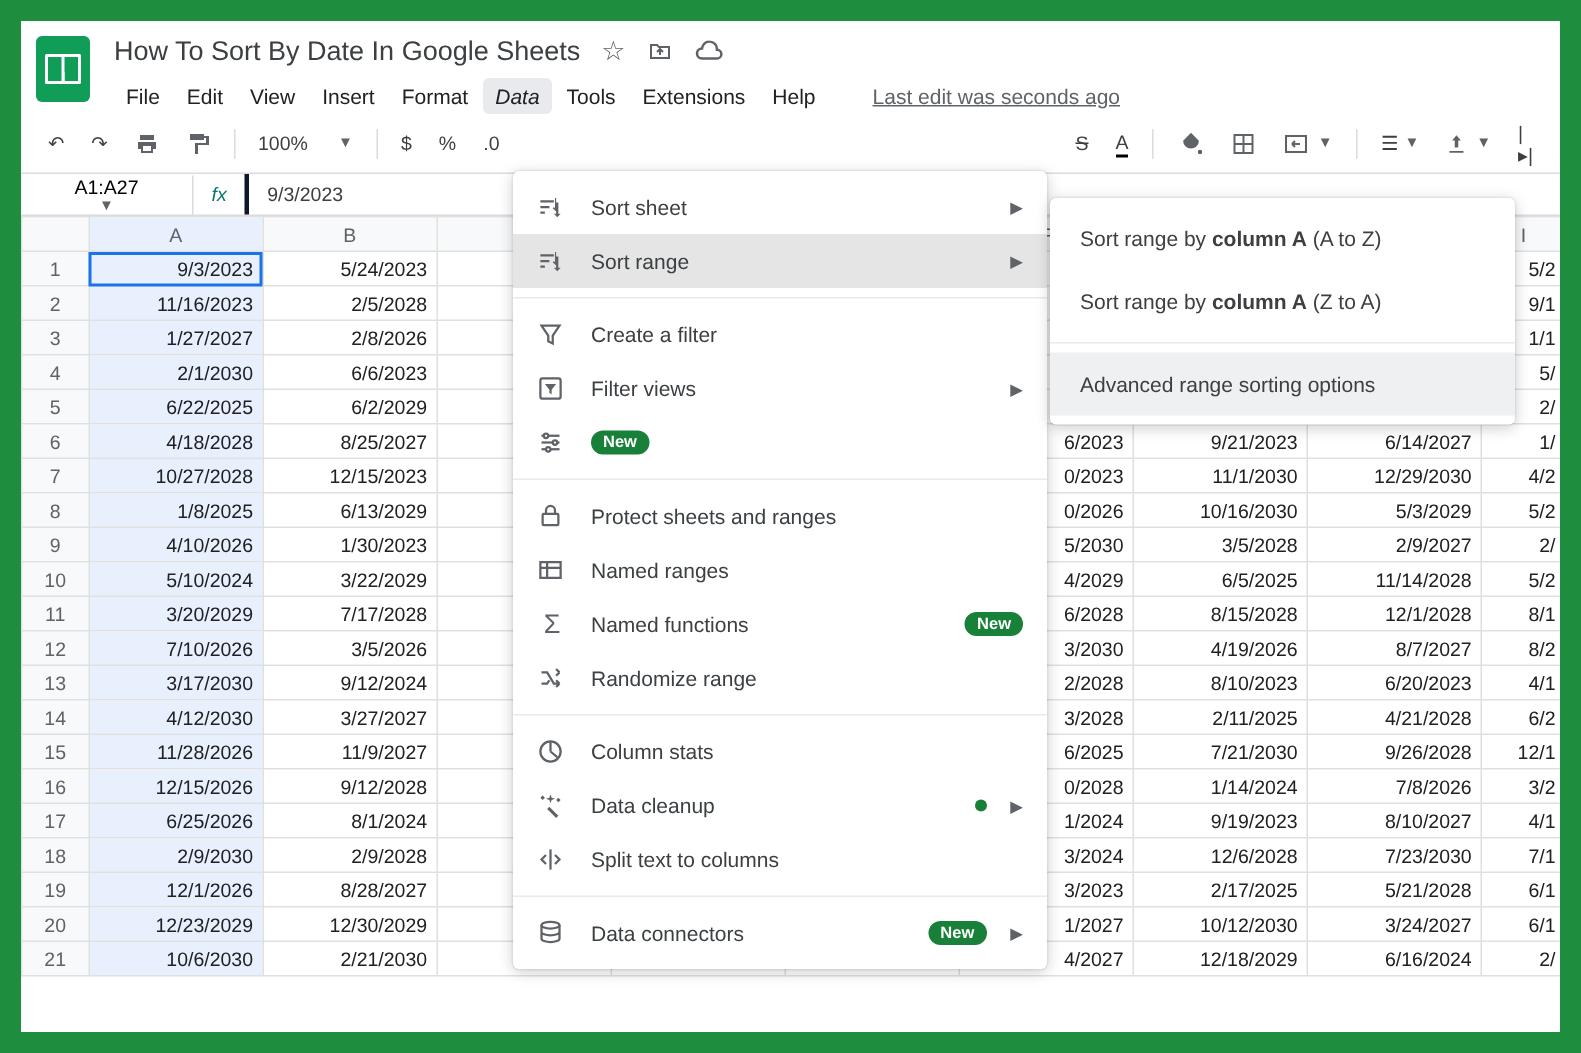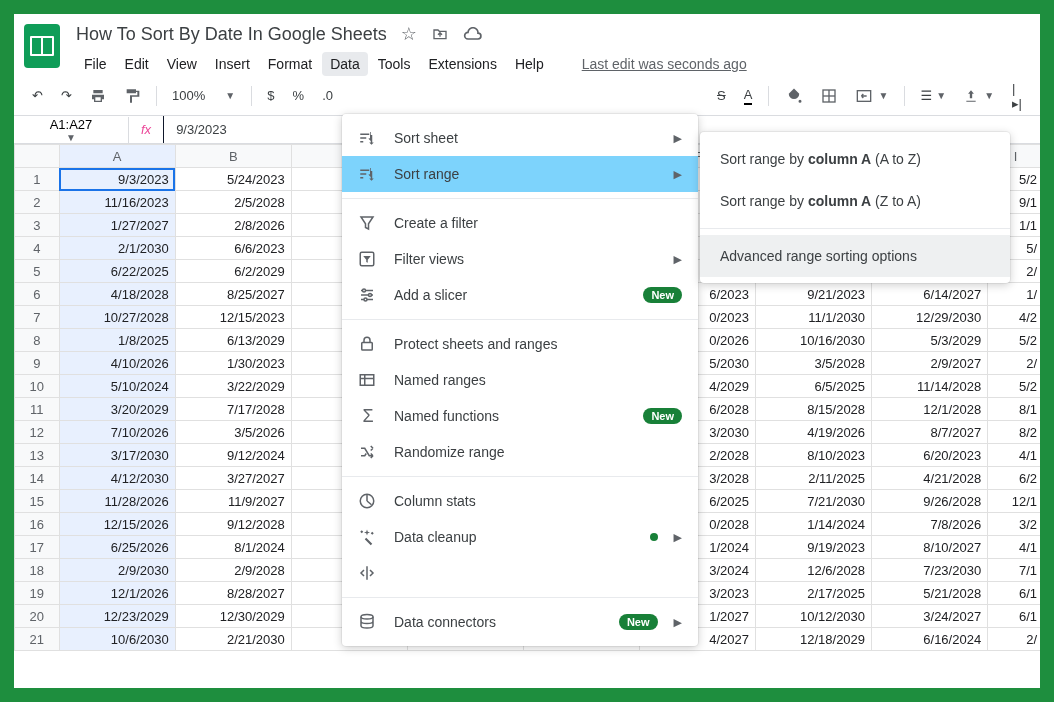--- a/index.html
+++ b/index.html
@@ -34,42 +34,42 @@
   .logo::after {
     content: ""; position: absolute; width: 2px; height: 16px; background: #fff;
     box-shadow: 0 -6px 0 #fff inset;
   }
   .hdr-main { flex: 1; }
   .title-row { display: flex; align-items: center; gap: 14px; font-size: 18px; color: #202124; height: 28px; }
   .doc-title { font-size: 18px; color: #3c4043; }
   .ti { color: #5f6368; font-size: 18px; cursor: pointer; }
   .menubar { display: flex; gap: 2px; margin-top: 4px; font-size: 14px; color: #202124; align-items:center; }
   .menubar span { padding: 4px 8px; cursor: pointer; border-radius: 4px; }
-  .menubar span.active { background: #e8eaed; }
+  .menubar span.active { background: #e8eaed; font-style: italic; }
   .last-edit { color: #5f6368; text-decoration: underline; margin-left: 20px; }
   
   .toolbar {
     display: flex; align-items: center; gap: 6px;
     padding: 6px 12px; border-bottom: 1px solid #dadce0;
     font-size: 13px; color: #3c4043; height: 40px;
   }
   .tb { padding: 4px 6px; cursor: pointer; display: flex; align-items: center; gap: 4px;}
   .sep { width: 1px; height: 20px; background: #dadce0; margin: 0 4px;}
   .zoom { display: flex; align-items:center; gap:20px; }
   .tb-right-gap { margin-left: 360px; }
   
   .fbar {
     display: flex; align-items: center; height: 28px; border-bottom: 1px solid #dadce0;
     font-size: 13px;
   }
   .namebox {
     width: 115px; border-right: 1px solid #dadce0; padding: 0 8px;
     display: flex; align-items: center; justify-content: space-between; flex-direction: column;
   }
-  .fx { color: #ec4899; font-style: italic; padding: 0 12px; border-right: 1px solid #0f172a; height:100%; display:flex; align-items:center;}
+  .fx { color: #0f766e; font-style: italic; padding: 0 12px; border-right: 3px solid #0f172a; height:100%; display:flex; align-items:center;}
   .fval { padding: 0 12px; color: #3c4043;}
   
   .grid-wrap { position: relative; }
   table.grid { border-collapse: collapse; font-size: 13px; color: #202124; table-layout: fixed; width: 1030px;}
   table.grid th, table.grid td {
     border: 1px solid #e0e0e0; height: 23px; text-align: right; padding: 0 6px;
     overflow: hidden; white-space: nowrap;
   }
   table.grid th { background: #f8f9fa; font-weight: normal; color: #5f6368; text-align: center;}
   table.grid th.rowh { width: 40px; }
@@ -81,21 +81,21 @@
   .cell-sel { outline: 2px solid #1a73e8; outline-offset: -2px; background:#fff;}
   tr td:first-child { text-align:center; background:#f8f9fa; color:#5f6368;}
   
   .menu {
     position: absolute; top: 100px; left: 328px; width: 356px;
     background: #fff; border-radius: 4px;
     box-shadow: 0 2px 10px rgba(0,0,0,.2), 0 0 0 1px rgba(0,0,0,.05);
     padding: 6px 0; font-size: 14px; color: #3c4043; z-index: 50;
   }
   .mi { display: flex; align-items: center; height: 36px; padding: 0 16px; gap: 16px; cursor:pointer; position:relative;}
-  .mi.hl { background: #7dd3fc; }
+  .mi.hl { background: #e5e5e5; }
   .mi .ic { width: 20px; color: #5f6368; font-size: 16px; text-align:center;}
   .mi .lab { flex: 1; }
   .mi .arr { color: #5f6368; font-size: 11px;}
   .mi .badge {
     background: #188038; color: #fff; font-size: 11px; font-weight: bold;
     border-radius: 10px; padding: 2px 8px;
   }
   .mi .dot { width:8px; height:8px; background:#188038; border-radius:50%;}
   .msep { height: 1px; background: #e8eaed; margin: 6px 0; }
   
@@ -546,21 +546,20 @@
         <span class="ic">
           <svg width="18" height="18" viewBox="0 0 24 24" fill="none" stroke="#5f6368" stroke-width="2">
             <line x1="4" y1="6" x2="20" y2="6"></line>
             <line x1="4" y1="12" x2="20" y2="12"></line>
             <line x1="4" y1="18" x2="20" y2="18"></line>
             <circle cx="8" cy="6" r="2" fill="#fff"></circle>
             <circle cx="16" cy="12" r="2" fill="#fff"></circle>
             <circle cx="10" cy="18" r="2" fill="#fff"></circle>
           </svg>
         </span>
-        <span class="lab">Add a slicer</span>
         <span class="badge">New</span>
       </div>
       <div class="msep"></div>
       <div class="mi">
         <span class="ic">
           <svg width="18" height="18" viewBox="0 0 24 24" fill="none" stroke="#5f6368" stroke-width="2">
             <rect x="5" y="10" width="14" height="10" rx="1"></rect>
             <path d="M8 10V7a4 4 0 0 1 8 0v3"></path>
           </svg>
         </span>
@@ -609,20 +608,21 @@
         <span class="dot"></span>
         <span class="arr">▶</span>
       </div>
       <div class="mi">
         <span class="ic">
           <svg width="18" height="18" viewBox="0 0 24 24" fill="none" stroke="#5f6368" stroke-width="2">
             <line x1="12" y1="3" x2="12" y2="21"></line>
             <path d="M8 8L4 12l4 4M16 8l4 4-4 4"></path>
           </svg>
         </span>
+        <span class="lab">Split text to columns</span>
       </div>
       <div class="msep"></div>
       <div class="mi">
         <span class="ic">
           <svg width="18" height="18" viewBox="0 0 24 24" fill="none" stroke="#5f6368" stroke-width="2">
             <ellipse cx="12" cy="5" rx="8" ry="3"></ellipse>
             <path d="M4 5v6c0 1.7 3.6 3 8 3s8-1.3 8-3V5M4 11v6c0 1.7 3.6 3 8 3s8-1.3 8-3v-6"></path>
           </svg>
         </span>
         <span class="lab">Data connectors</span>

